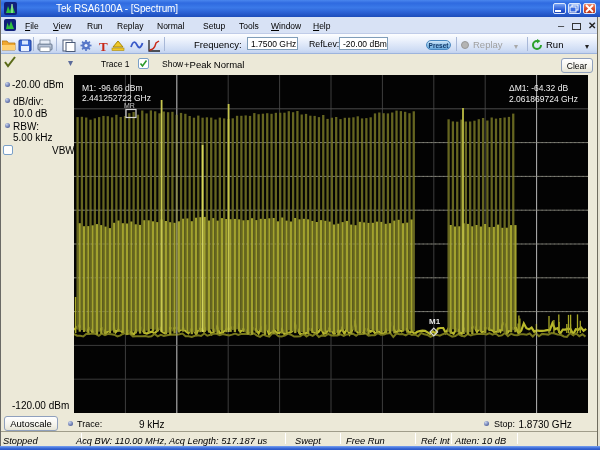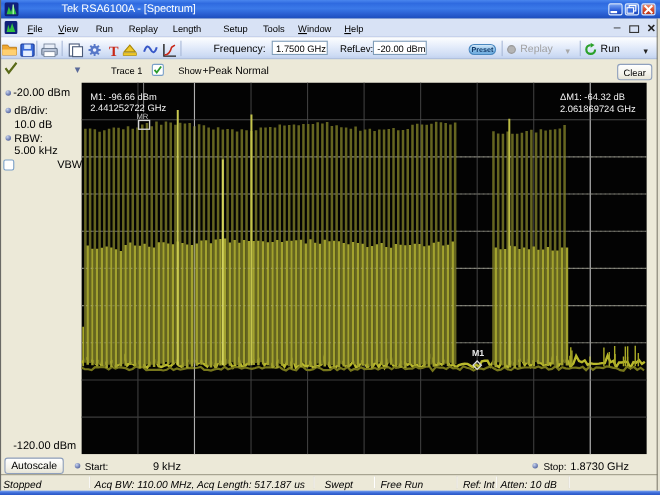--- a/index.html
+++ b/index.html
@@ -59,21 +59,21 @@
 <div class="abs" style="left:4px;top:19px;width:12px;height:12px;">
  <svg width="12" height="12">
       <rect x="0" y="0" width="12" height="12" rx="2" fill="#10207a"></rect>
       <path d="M2 10 L3.5 3.5 L5 8 L7 2 L9 7.5 L10 10 Z" fill="#30c040"></path>
     </svg>
 </div>
 <span class="menuitem" style="left:25px;text-align:right;"><u>F</u>ile</span>
 <span class="menuitem" style="left:53px;"><u>V</u>iew</span>
 <span class="menuitem" style="left:87px;">Run</span>
 <span class="menuitem" style="left:117px;">Replay</span>
-<span class="menuitem" style="left:157px;">Length</span>
+<span class="menuitem" style="left:157px;">Normal</span>
 <span class="menuitem" style="left:203px;">Setup</span>
 <span class="menuitem" style="left:239px;">Tools</span>
 <span class="menuitem" style="left:271px;"><u>W</u>indow</span>
 <span class="menuitem" style="left:313px;"><u>H</u>elp</span>
 <span class="menuitem" style="left:558px;top:19px;font-size:11px;color:#222;">–</span>
 <span class="abs" style="left:572px;top:23px;width:9px;height:7px;border:1.5px solid #333;"></span>
 <span class="menuitem" style="left:588px;top:20px;font-size:10px;font-weight:bold;color:#222;">✕</span>
 
 <div class="abs toolbar"></div>
 <div class="abs" style="left:2px;top:38px;">
@@ -402,30 +402,30 @@
       <path d="M359.8 253.2 L363.6 257 L359.8 260.8 L356 257 Z" fill="none" stroke="#dadada" stroke-width="1.2"></path>
       <text x="8" y="16" font-family="Liberation Sans, sans-serif" font-size="8.5" fill="#f2f2f2">M1: -96.66 dBm</text>
       <text x="8" y="26" font-family="Liberation Sans, sans-serif" font-size="8.5" fill="#f2f2f2">2.441252722 GHz</text>
       <text x="435" y="16" font-family="Liberation Sans, sans-serif" font-size="8.5" fill="#f2f2f2">ΔM1: -64.32 dB</text>
       <text x="435" y="27" font-family="Liberation Sans, sans-serif" font-size="8.5" fill="#f2f2f2">2.061869724 GHz</text>
     </svg>
 </div>
 
 <div class="btn" style="left:4px;top:416px;width:54px;height:15px;line-height:14px;font-size:9.5px;">Autoscale</div>
 <span class="ball" style="left:68px;top:420.5px;"></span>
-<span class="sidetext" style="left:77px;top:419px;font-size:9px;">Start:</span>
+<span class="sidetext" style="left:77px;top:419px;font-size:9px;">Trace:</span>
 <span class="sidetext" style="left:108px;top:418.5px;margin-left:31px;">9 kHz</span>
 <span class="ball" style="left:484px;top:420.5px;"></span>
 <span class="sidetext" style="left:494px;top:419px;font-size:9px;text-align:right;">Stop:</span>
 <span class="sidetext" style="left:518.5px;top:418.5px;">1.8730 GHz</span>
 
 <div class="abs statusbar"></div>
 <span class="stext" style="left:3px;">Stopped</span>
 <div class="sdiv" style="left:81px;"></div>
-<span class="stext" style="left:86px;">Acq BW: 110.00 MHz, Acq Length: 517.187 us</span>
+<span class="stext" style="left:76px;">Acq BW: 110.00 MHz, Acq Length: 517.187 us</span>
 <div class="sdiv" style="left:285px;"></div>
 <span class="stext" style="left:295px;">Swept</span>
 <div class="sdiv" style="left:340px;"></div>
 <span class="stext" style="left:346px;">Free Run</span>
 <div class="sdiv" style="left:415px;"></div>
 <span class="stext" style="left:421px;letter-spacing:-0.2px;">Ref: Int</span>
 <div class="sdiv" style="left:451px;"></div>
 <span class="stext" style="left:455px;">Atten: 10 dB</span>
 <div class="sdiv" style="left:517px;"></div>
 <div class="abs bluestrip"></div>

